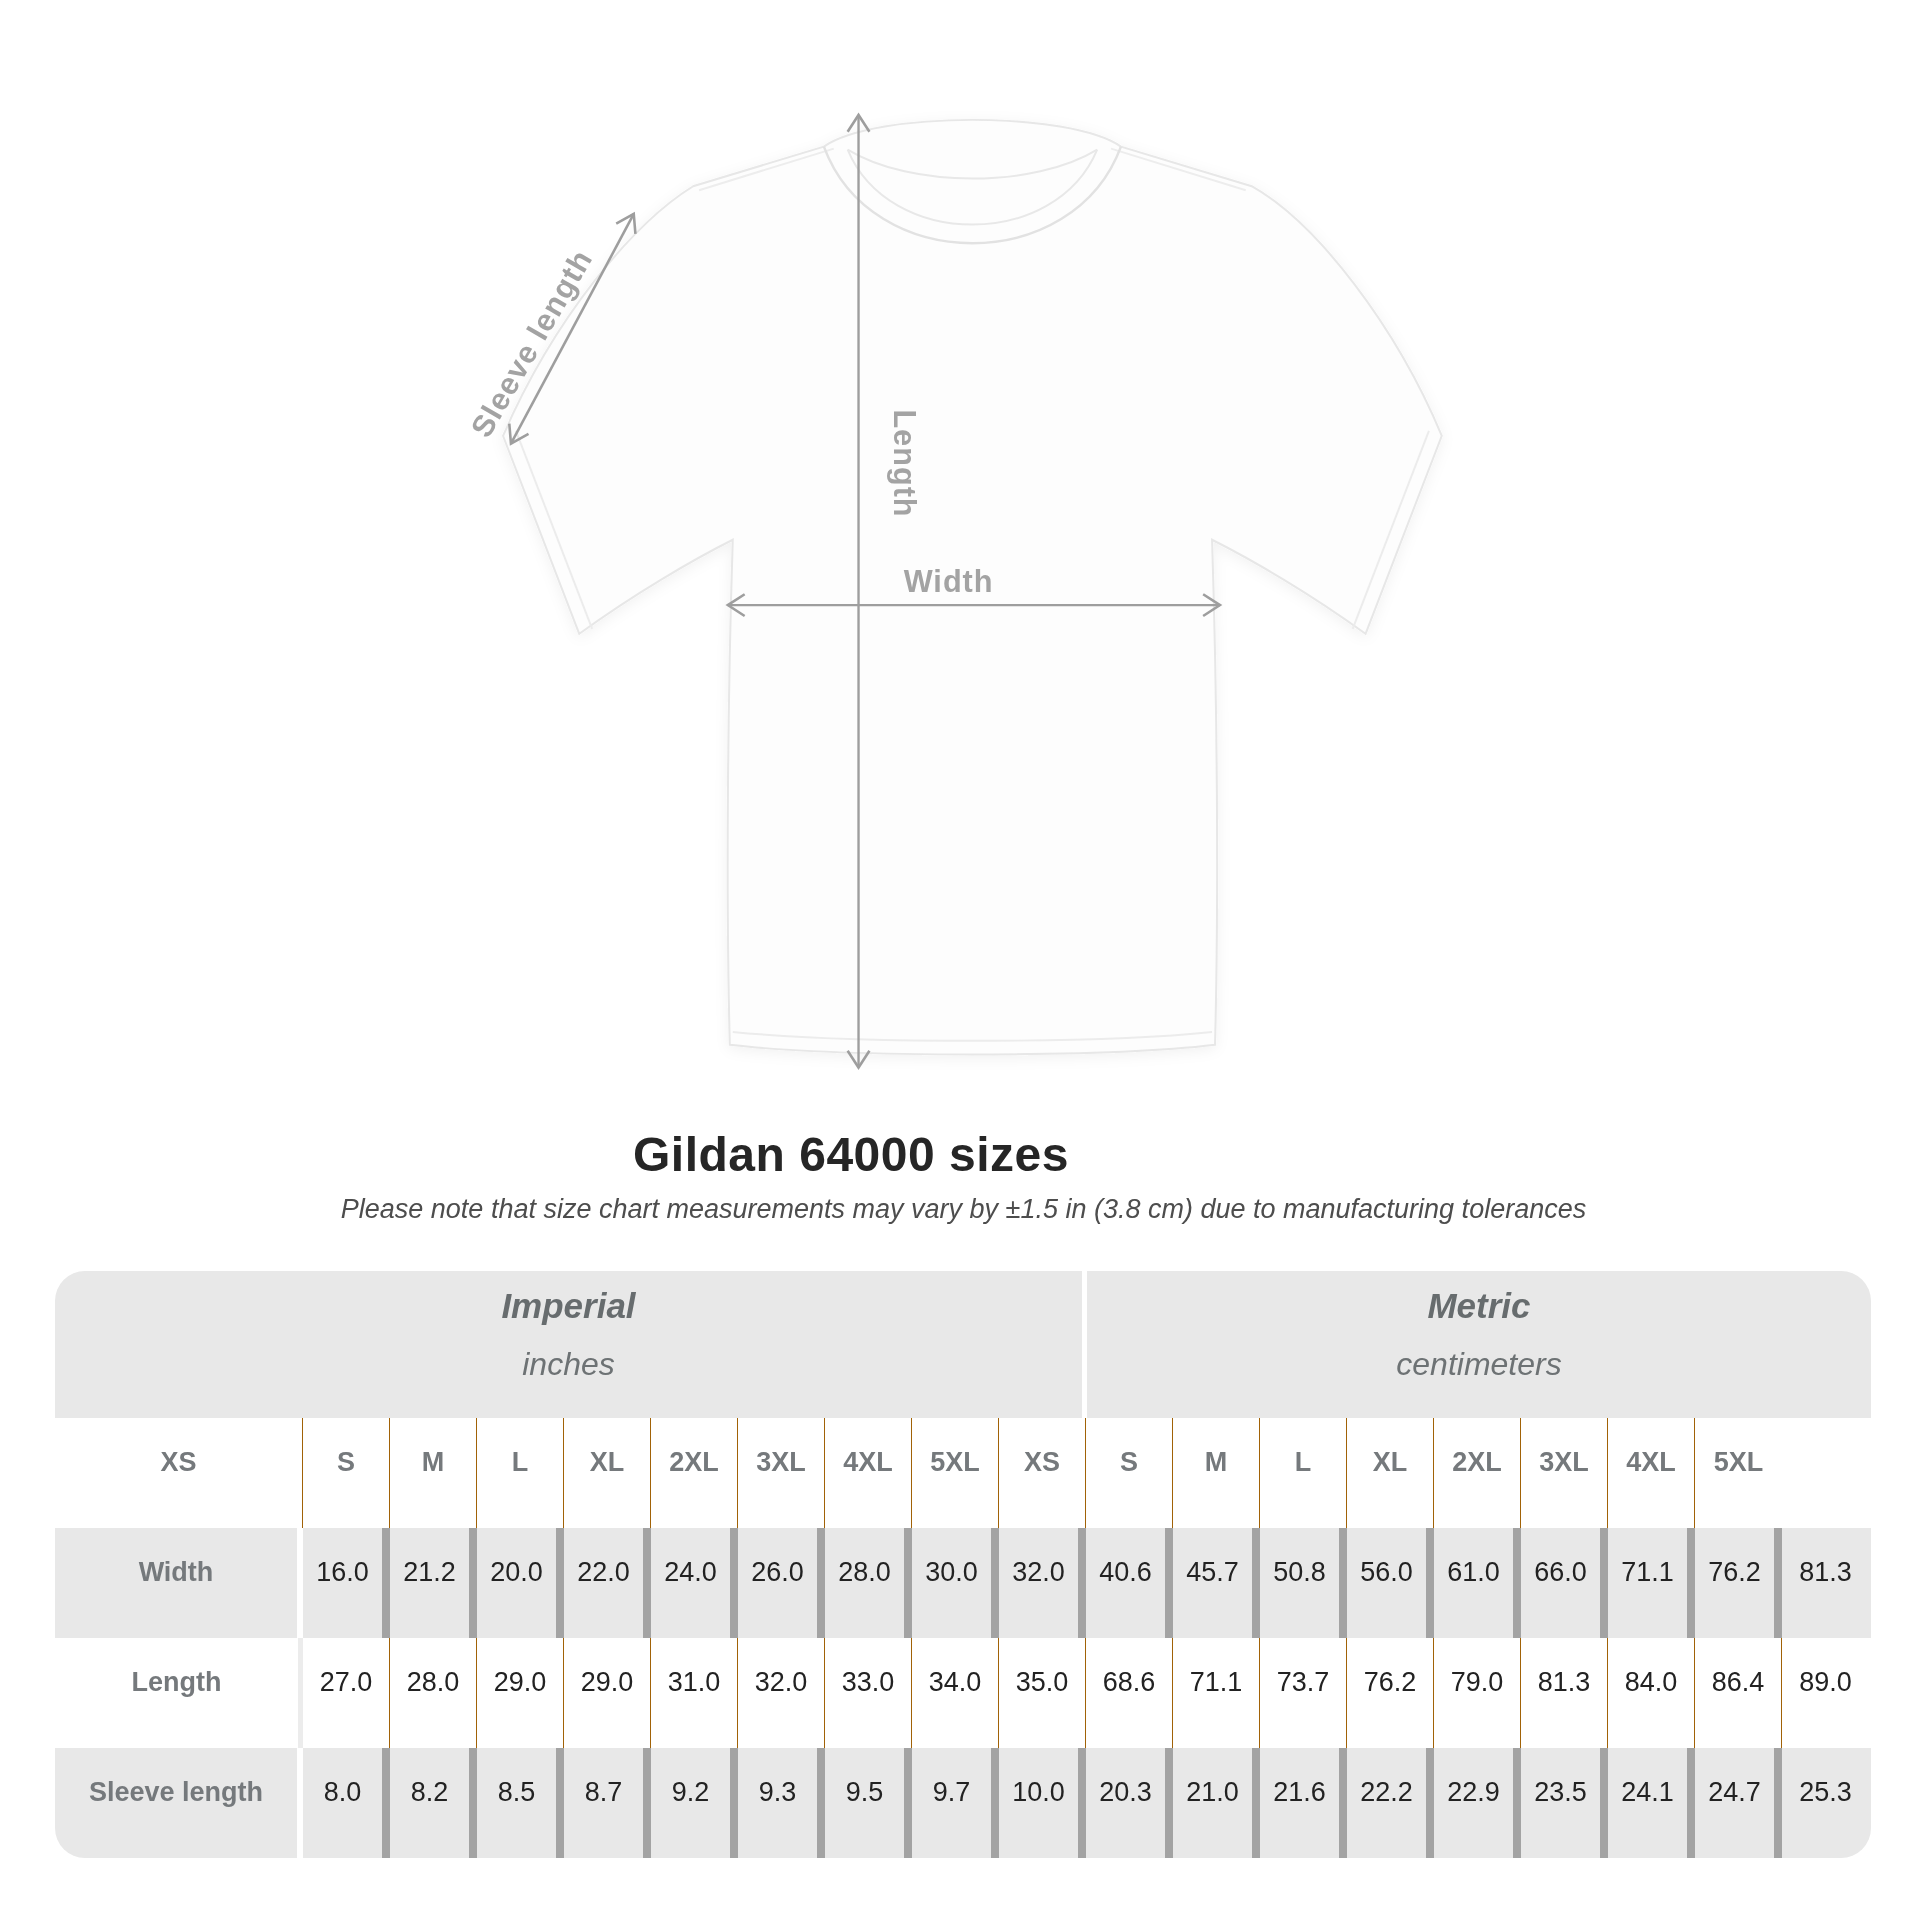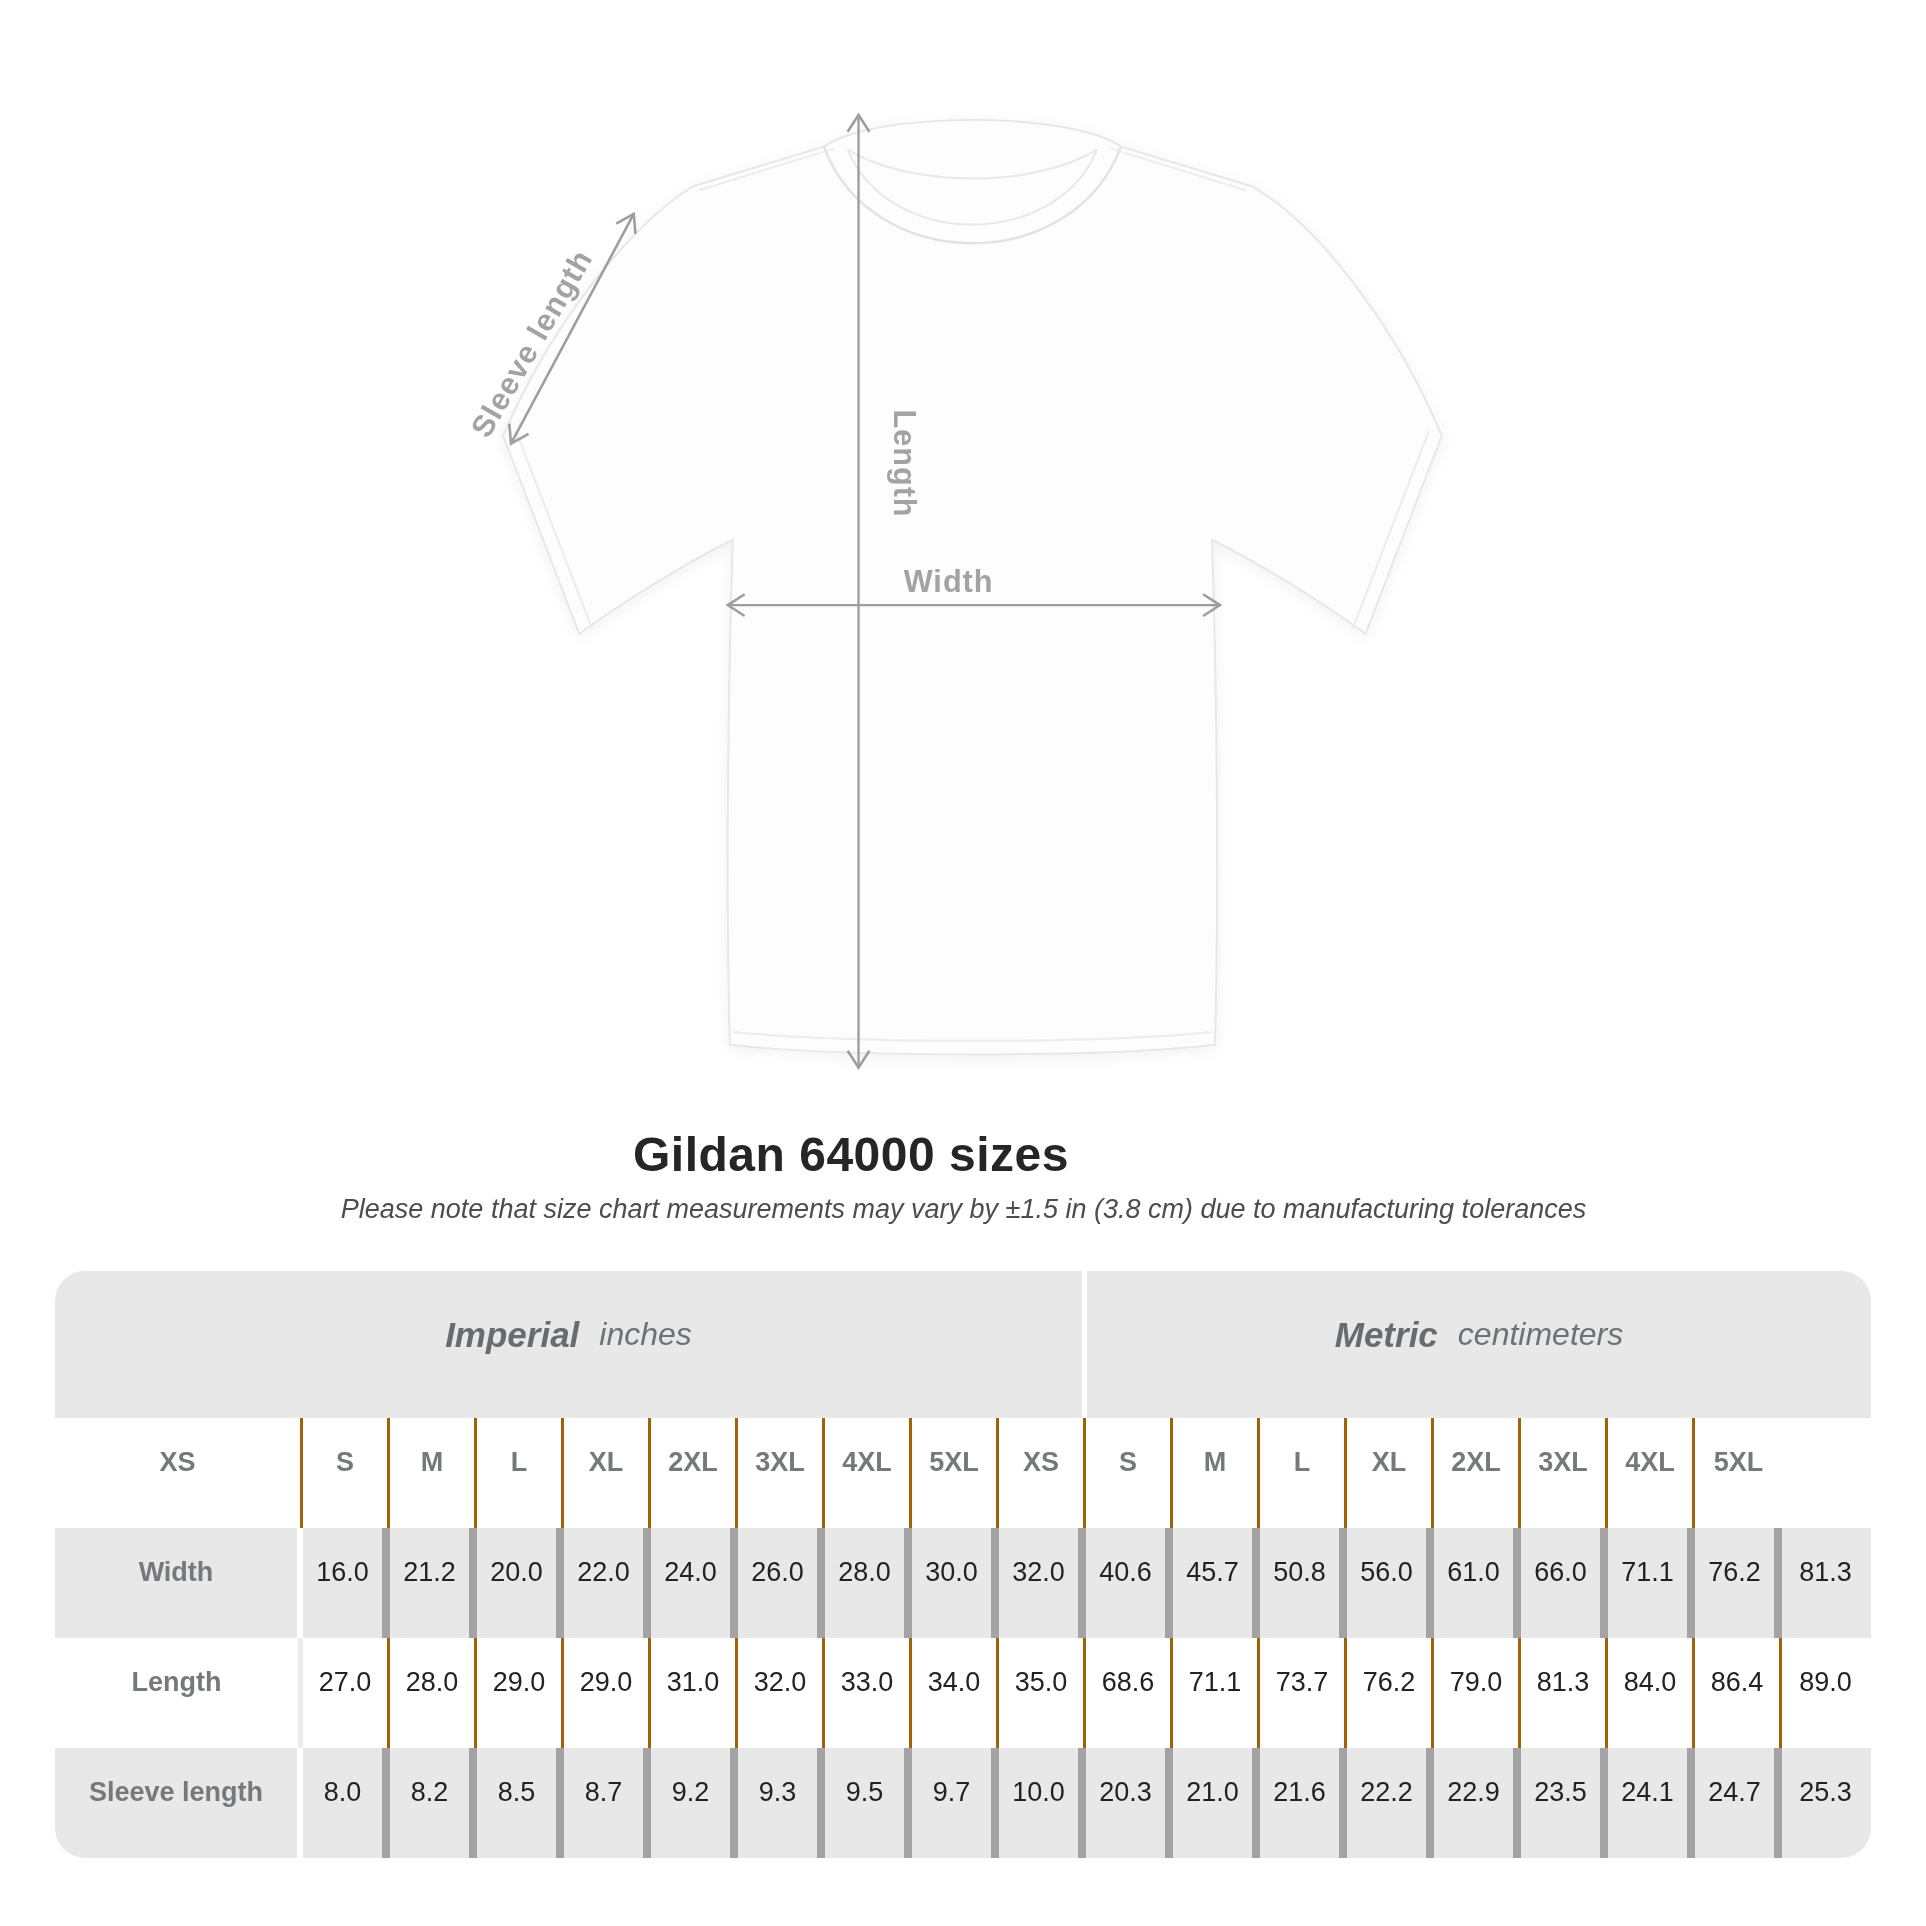--- a/index.html
+++ b/index.html
@@ -18,37 +18,37 @@
     position:absolute;top:1194px;left:0;width:1927px;text-align:center;
     font-size:27px;font-style:italic;color:#4d4d4d;
   }
   
   .tbl{position:absolute;left:55px;top:1271px;width:1816px;}
   .tbl-header{
     display:grid;grid-template-columns:1032px 784px;height:147px;
     background:#e8e8e8;border-radius:30px 30px 0 0;
   }
   .hdr-cell{
-    display:flex;flex-direction:row;align-items:center;justify-content:center;
+    display:flex;flex-direction:column;align-items:center;justify-content:center;
     gap:20px;padding-bottom:20px;
   }
   .hdr-cell:first-child{border-right:5px solid #ffffff;}
   .unit-label{font-size:35px;font-weight:bold;font-style:italic;color:#676c6e;}
   .unit-sublabel{font-size:32px;font-style:italic;color:#6d7274;}
   .row{display:grid;grid-template-columns:248px repeat(18,87px);height:110px;}
   .row.white{background:#ffffff;}
   .row.gray{background:#e8e8e8;}
   .row.last{border-radius:0 0 30px 30px;overflow:hidden;}
   .cell{
     display:flex;align-items:center;justify-content:center;
     padding-bottom:22px;font-size:27px;color:#222222;
   }
   .cell.label{font-weight:bold;color:#75797c;}
   .cell.szhead{font-weight:bold;color:#75797c;}
-  .row.white .cell{border-right:3px solid #a16207;}
+  .row.white .cell{border-right:1px solid #a16207;}
   .row.white .cell.label{border-right:5px solid #ececec;}
   .row.gray .cell{border-right:8px solid #a3a3a3;}
   .row.gray .cell.label{border-right:6px solid #ffffff;}
   .row .cell:last-child{border-right:none;}
 </style>
 </head>
 <body>
 
 <svg class="diagram" viewBox="0 0 1946 1140" xmlns="http://www.w3.org/2000/svg">
   <defs>

